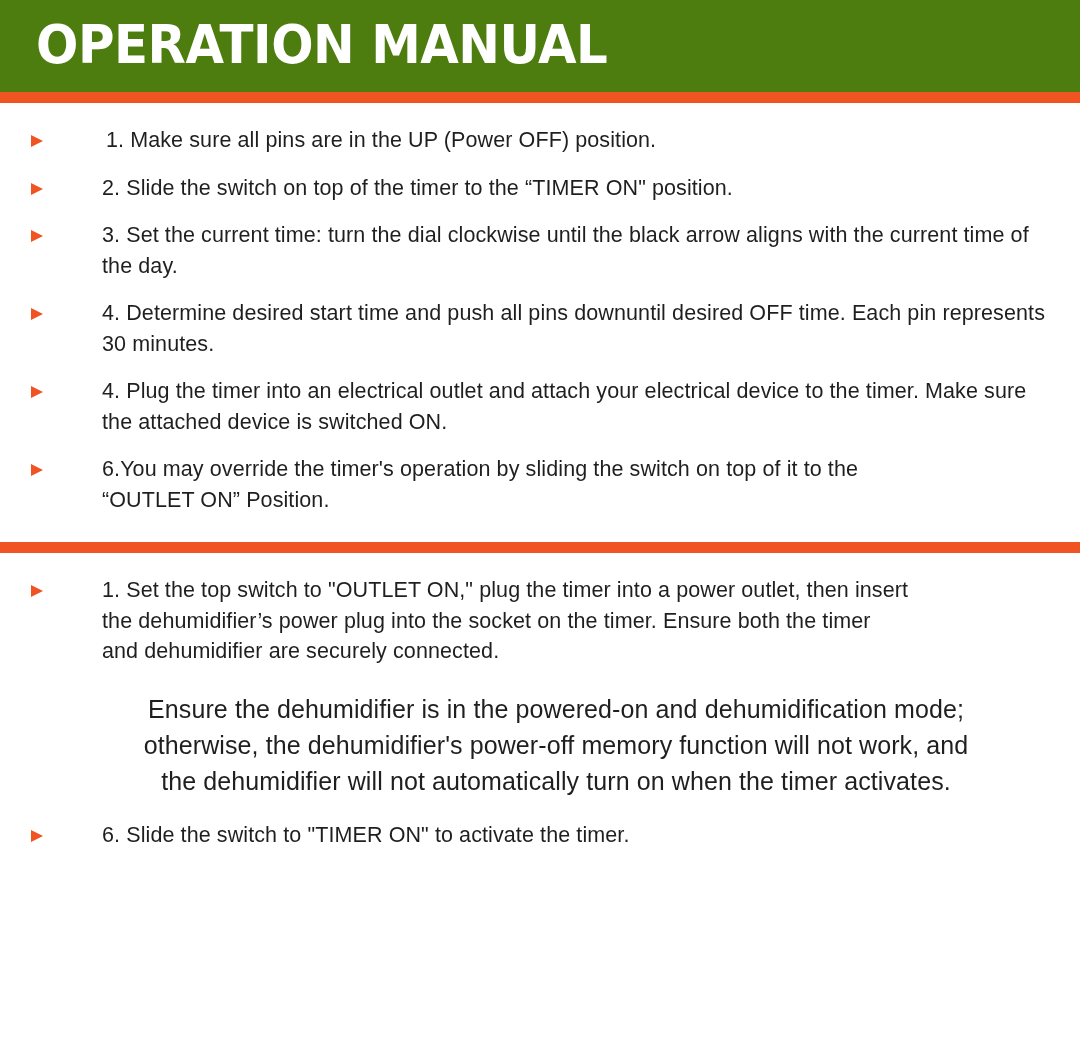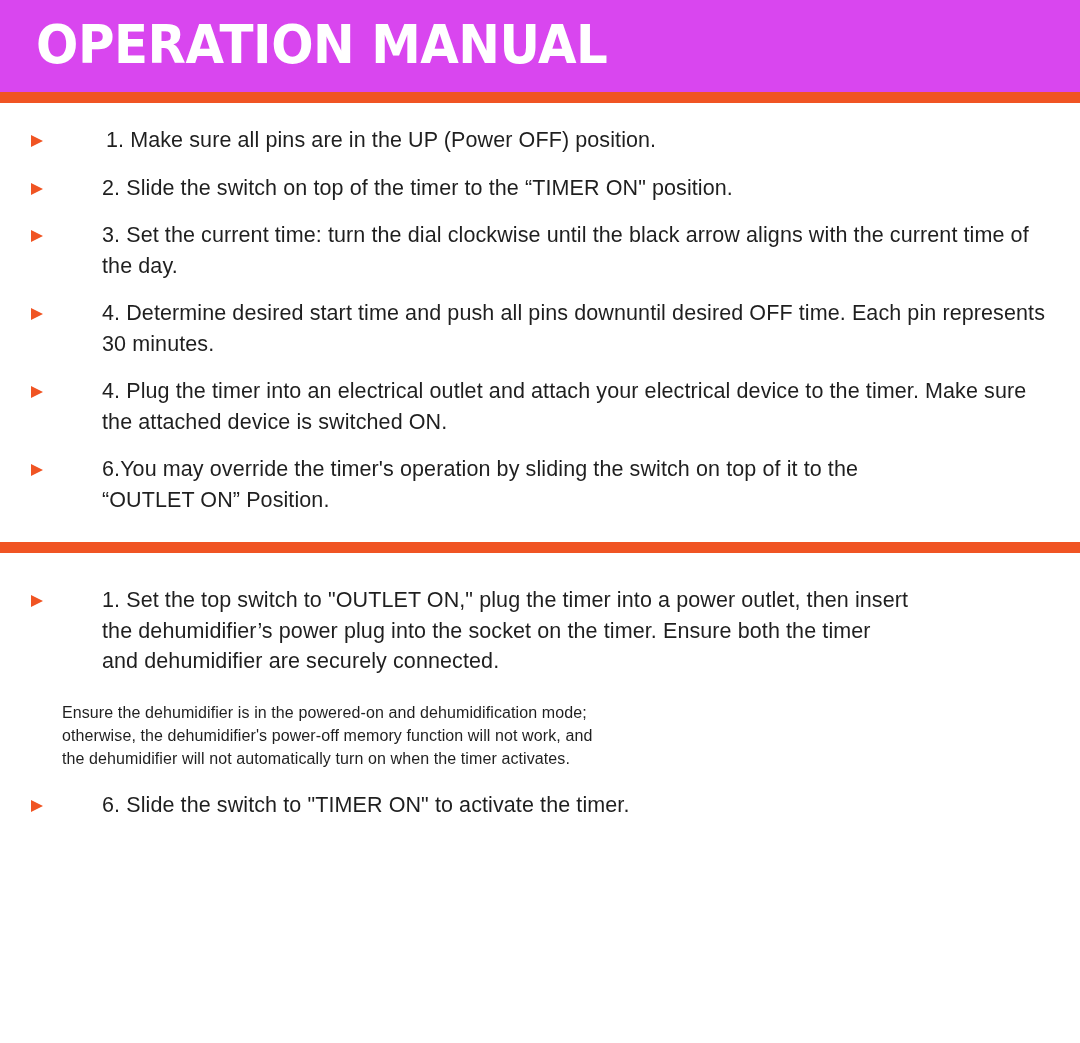--- a/index.html
+++ b/index.html
@@ -15,21 +15,21 @@
     overflow: hidden;
   }
   .page {
     width: 1080px;
     height: 1043px;
     position: relative;
     background: #ffffff;
   }
   
   .section-header {
-    background: #d946ef;
+    background: #4d7c0f;
     width: 100%;
     box-sizing: border-box;
     padding: 18px 17px 20px 36px;
   }
   .section-header h1 {
     margin: 0;
     color: #ffffff;
     font-family: "DejaVu Sans", sans-serif;
     font-weight: bold;
     font-size: 53px;
@@ -66,31 +66,32 @@
   .item-text {
     flex: 1 1 auto;
     font-size: 21.5px;
     line-height: 1.42;
     color: #1f1f1f;
     letter-spacing: 0.1px;
     white-space: pre-line;
   }
   .item-text.indented { padding-left: 4px; }
   .note-text {
-    font-size: 16px;
+    font-size: 25px;
     line-height: 1.45;
     color: #1f1f1f;
     letter-spacing: 0.1px;
     white-space: pre-line;
     padding-left: 32px;
     margin-top: 24px;
     margin-bottom: 20px;
+    text-align: center;
   }
   .section-two .list-item { margin-bottom: 8px; }
-  .section-two .section-body { padding-top: 32px; }
+  .section-two .section-body { padding-top: 22px; }
 </style>
 </head>
 <body>
 
 <div class="page">
 
   <div class="section-header">
     <h1>OPERATION MANUAL</h1>
   </div>
   <div class="accent-rule"></div>

